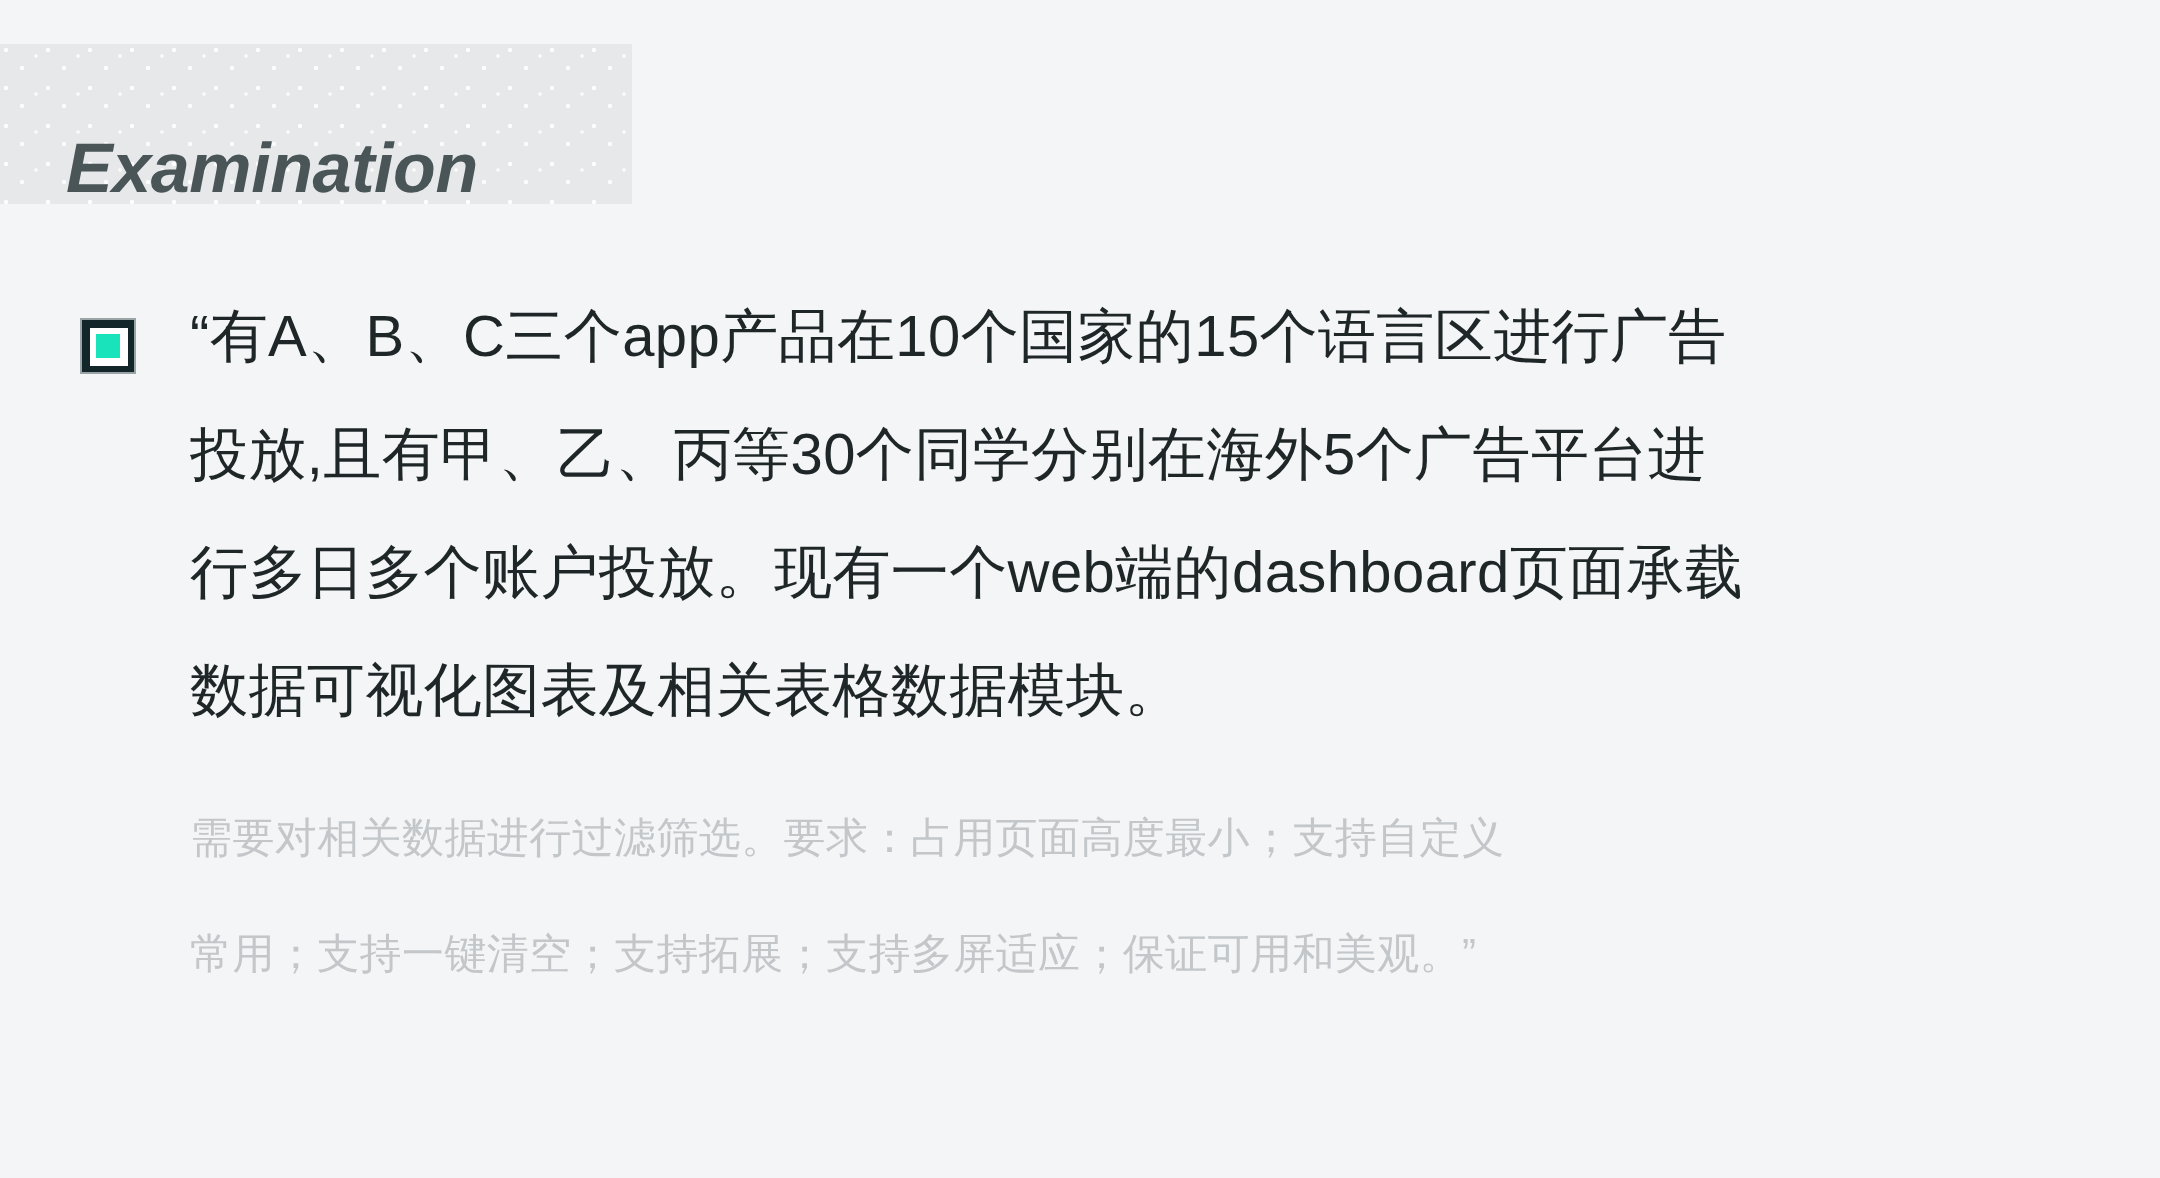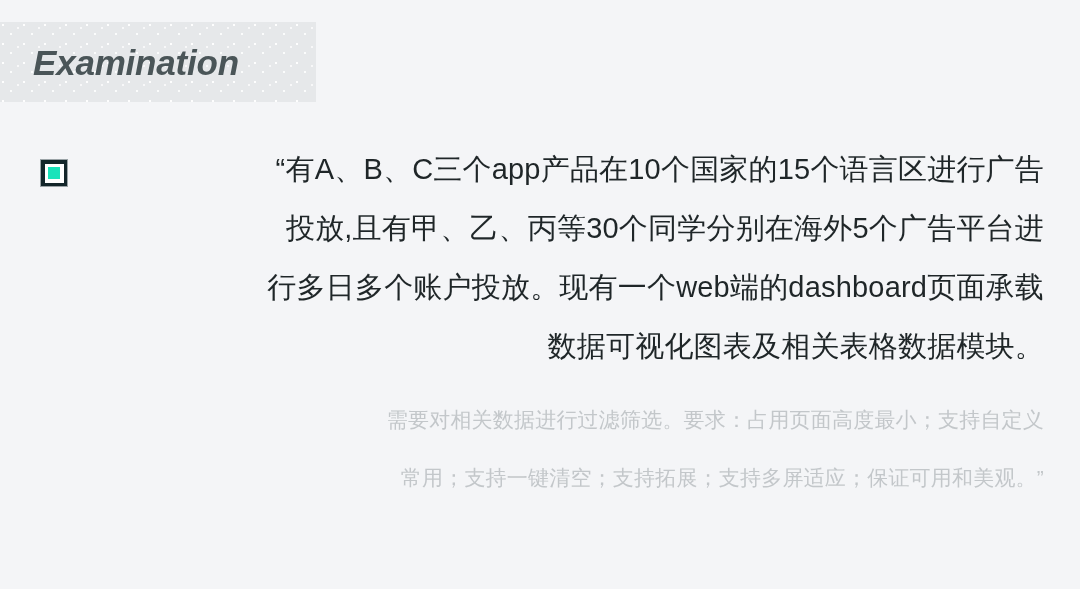--- a/index.html
+++ b/index.html
@@ -22,21 +22,21 @@
     top: 22px;
     width: 316px;
     height: 80px;
     background-color: #e6e8ea;
     background-image:
       radial-gradient(circle at 3px 3px, rgba(255,255,255,0.95) 1px, transparent 1.2px),
       radial-gradient(circle at 11px 12px, rgba(255,255,255,0.85) 1px, transparent 1.2px),
       radial-gradient(circle at 18px 6px, rgba(255,255,255,0.7) 0.8px, transparent 1px);
     background-size: 21px 19px, 21px 19px, 21px 19px;
     display: flex;
-    align-items: center;
+    align-items: flex-end;
   }
   .header-title {
     font-size: 35px;
     font-weight: bold;
     font-style: italic;
     color: #4a5558;
     letter-spacing: -0.2px;
     padding-left: 33px;
     line-height: 1;
     white-space: nowrap;
@@ -46,21 +46,20 @@
   .content {
     position: absolute;
     left: 0;
     top: 140px;
     width: 1080px;
   }
 
   .statement-row {
     display: flex;
     align-items: flex-start;
-    text-align: right;
   }
 
   
   .bullet-wrap {
     width: 95px;
     flex: 0 0 95px;
     display: flex;
     justify-content: flex-start;
     padding-left: 40px;
     padding-top: 19px;

